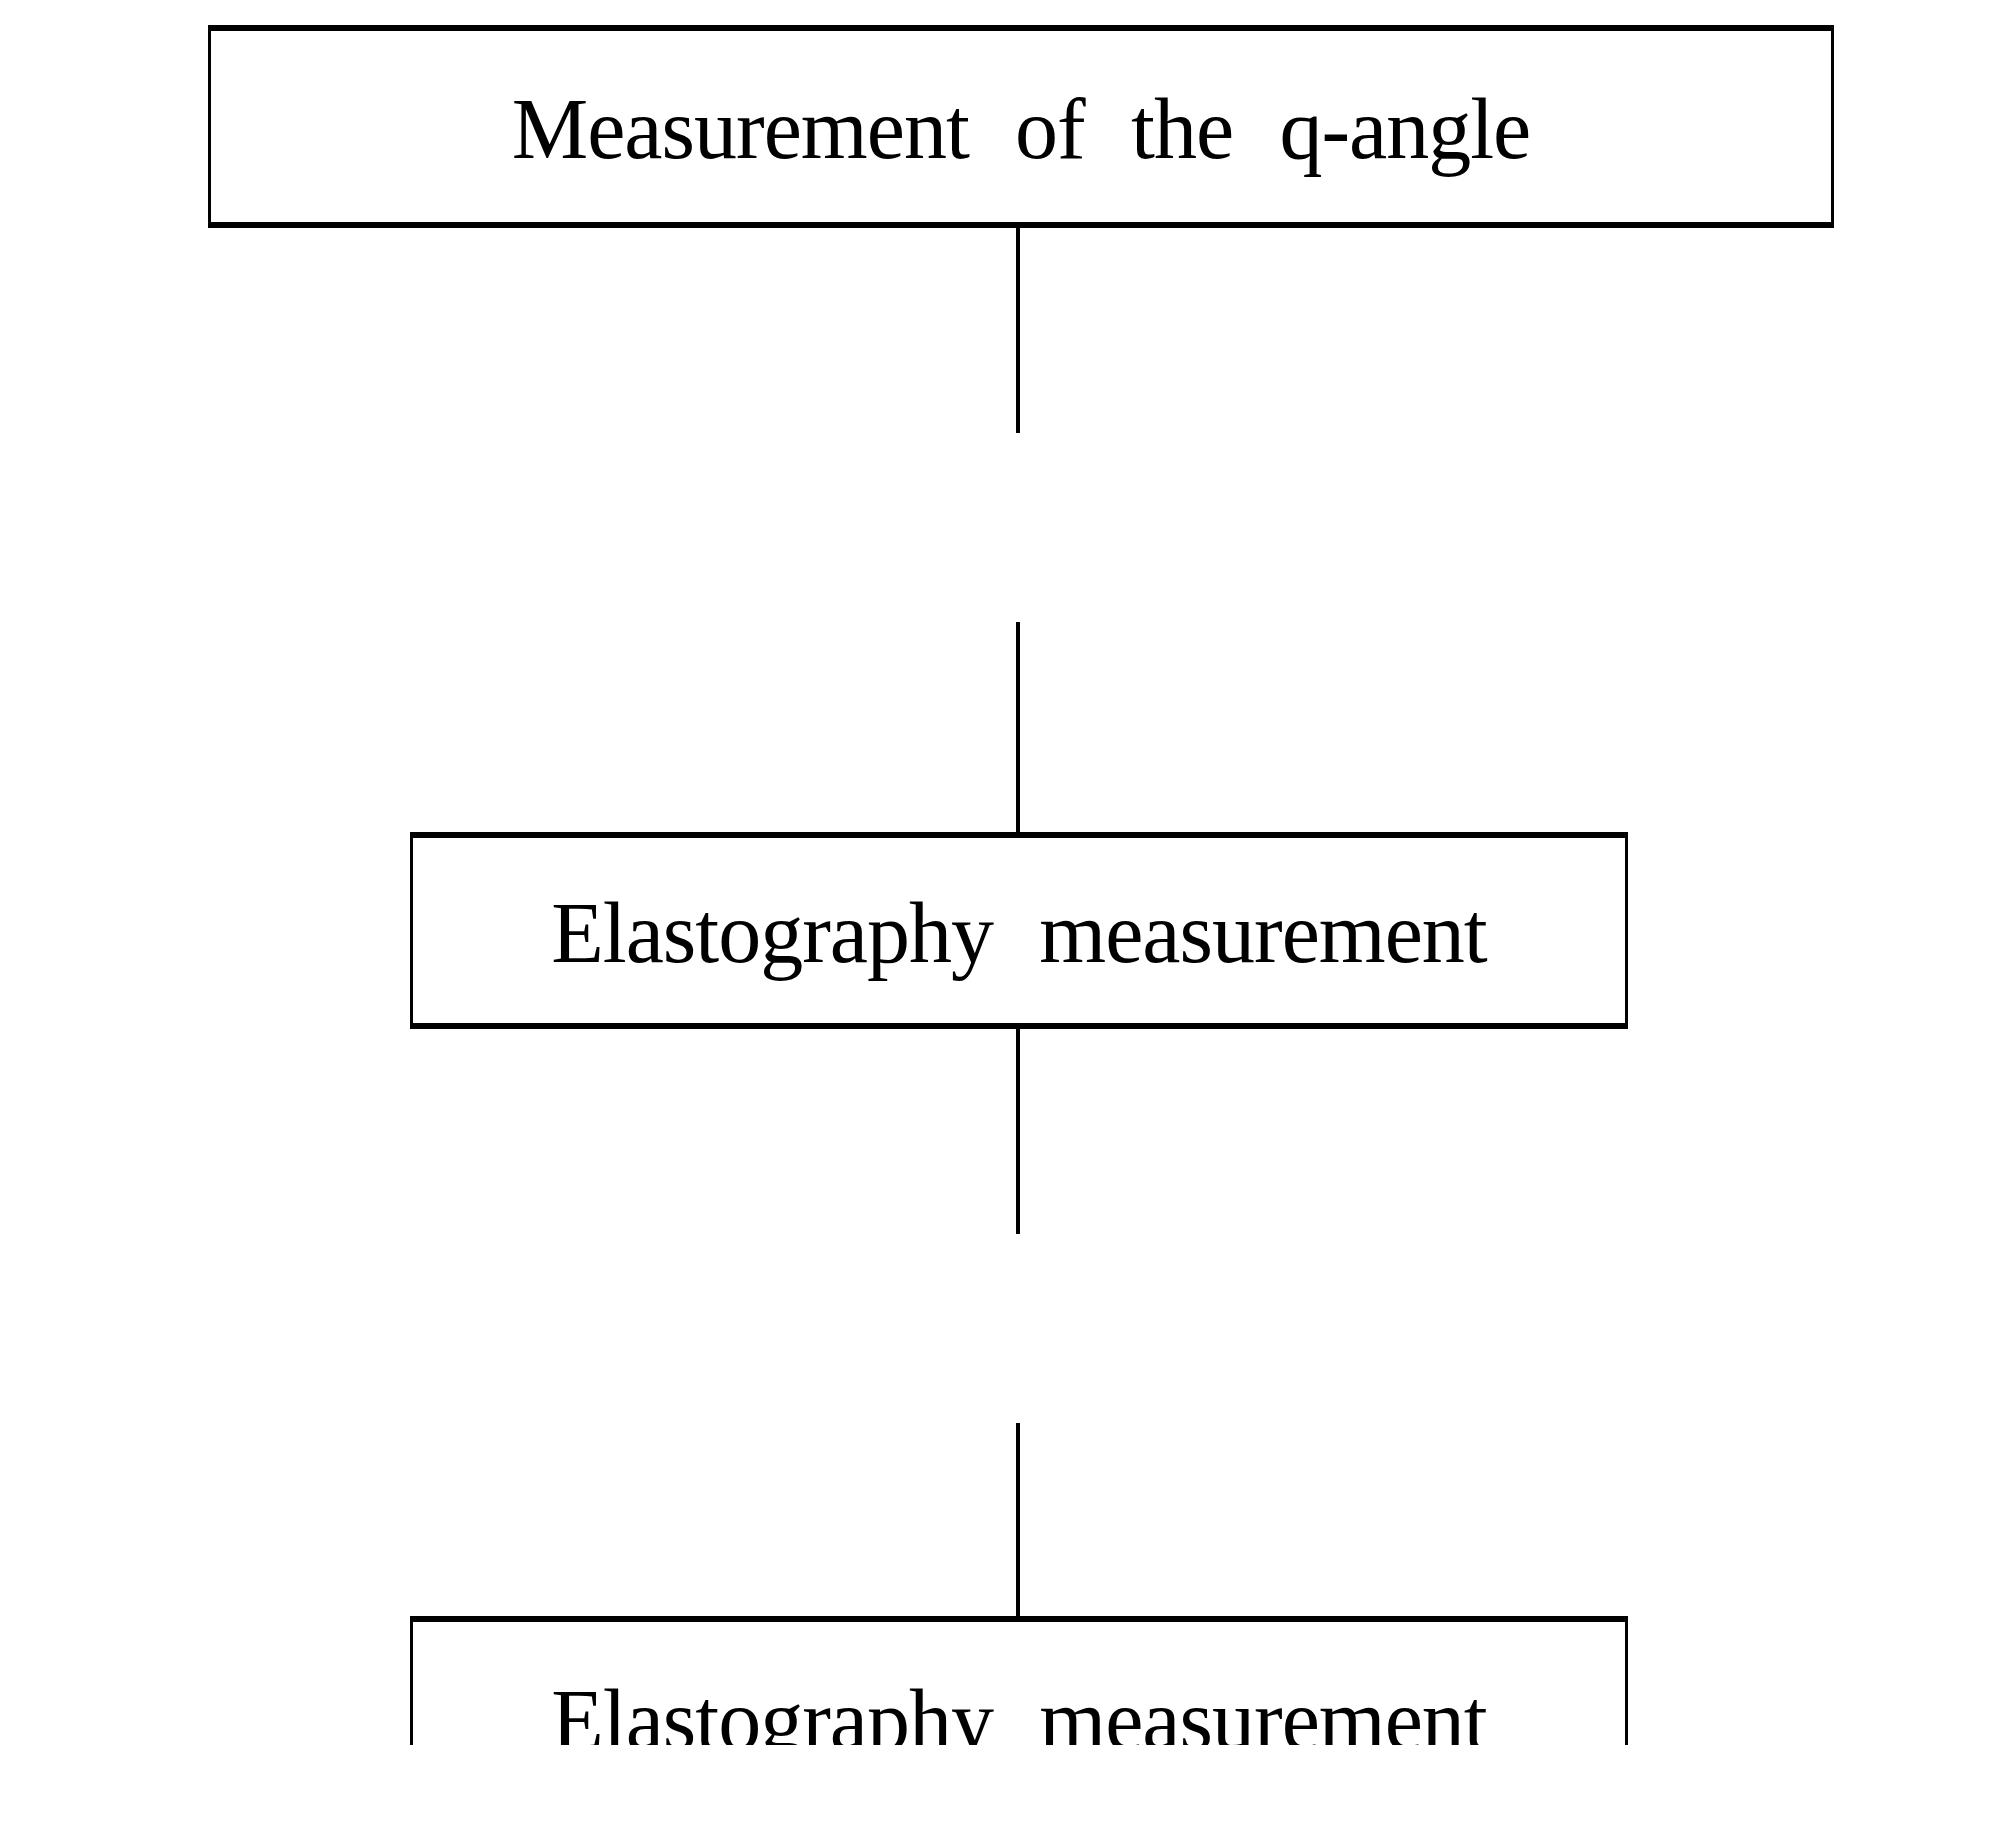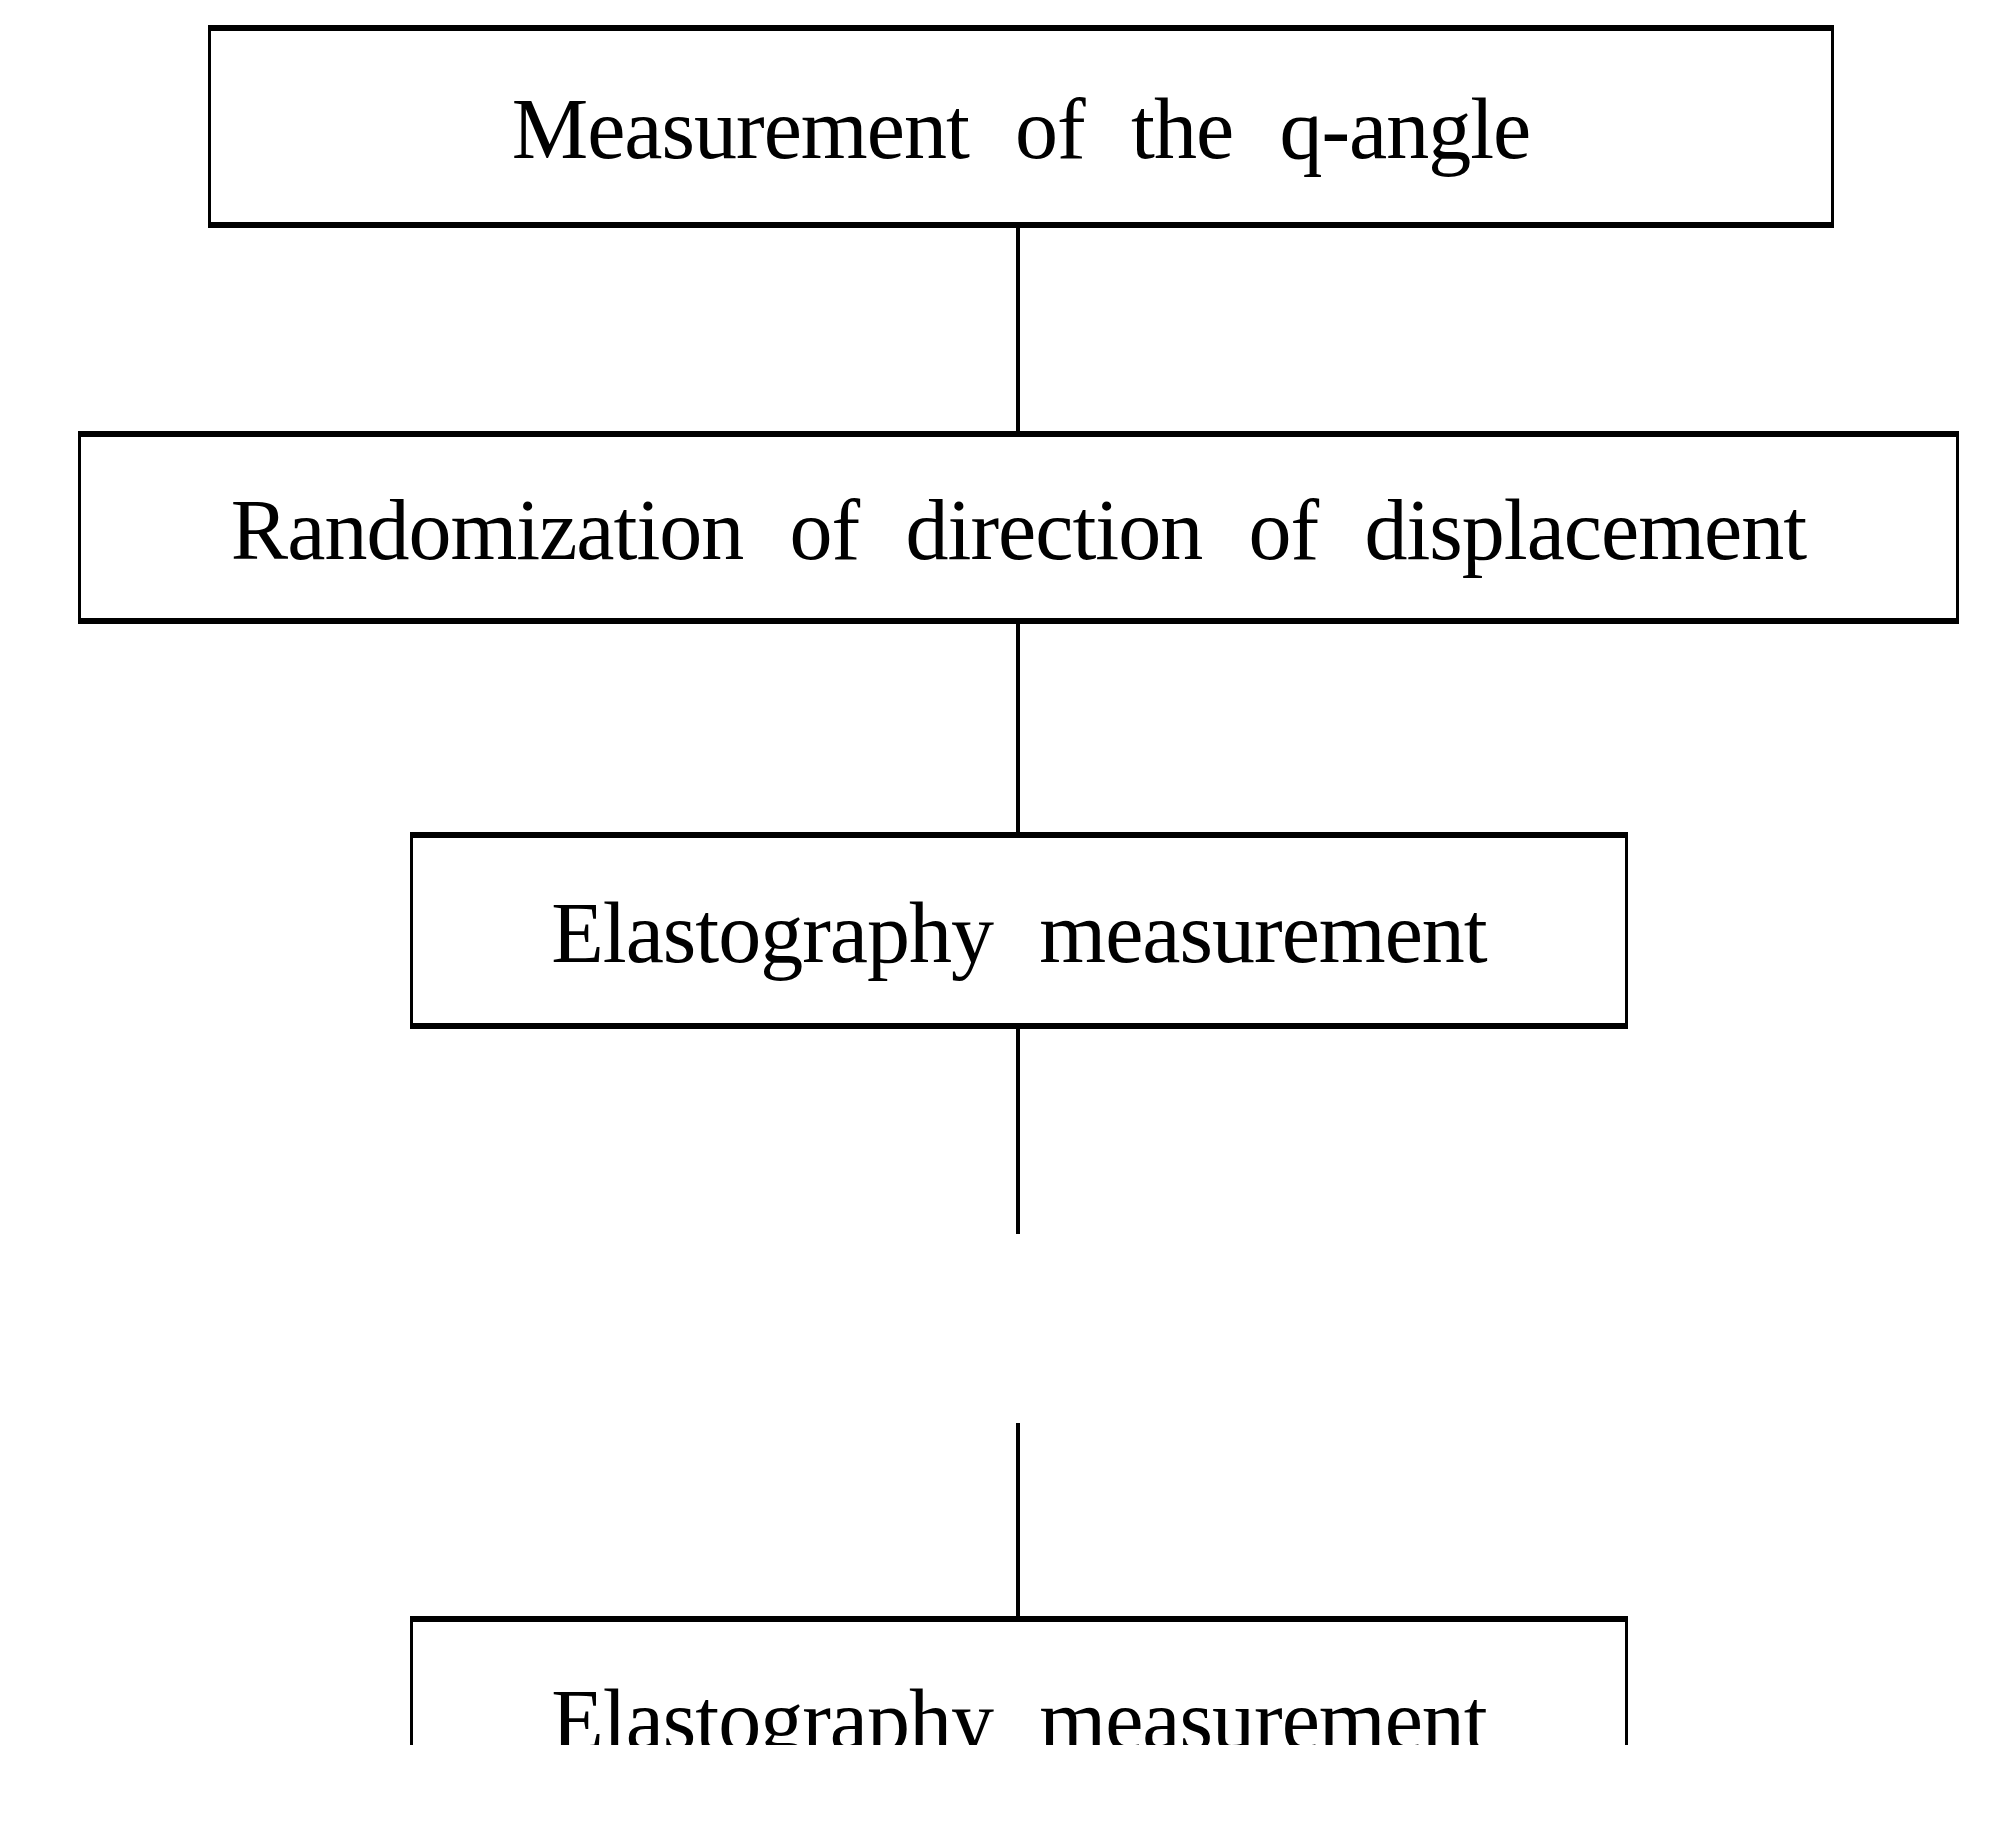--- a/index.html
+++ b/index.html
@@ -64,23 +64,20 @@
 
   <div class="connector conn-1"></div>
   <div class="connector conn-2"></div>
   <div class="connector conn-3"></div>
   <div class="connector conn-4"></div>
 
   <div class="flow-node node-1">
     <span class="label">Measurement of the q-angle</span>
   </div>
 
-  <div class="flow-node node-2">
-    <span class="label">Randomization of direction of displacement</span>
-  </div>
 
   <div class="flow-node node-3">
     <span class="label">Elastography measurement</span>
   </div>
 
 
   <div class="flow-node node-5">
     <span class="label">Elastography measurement</span>
   </div>
 

